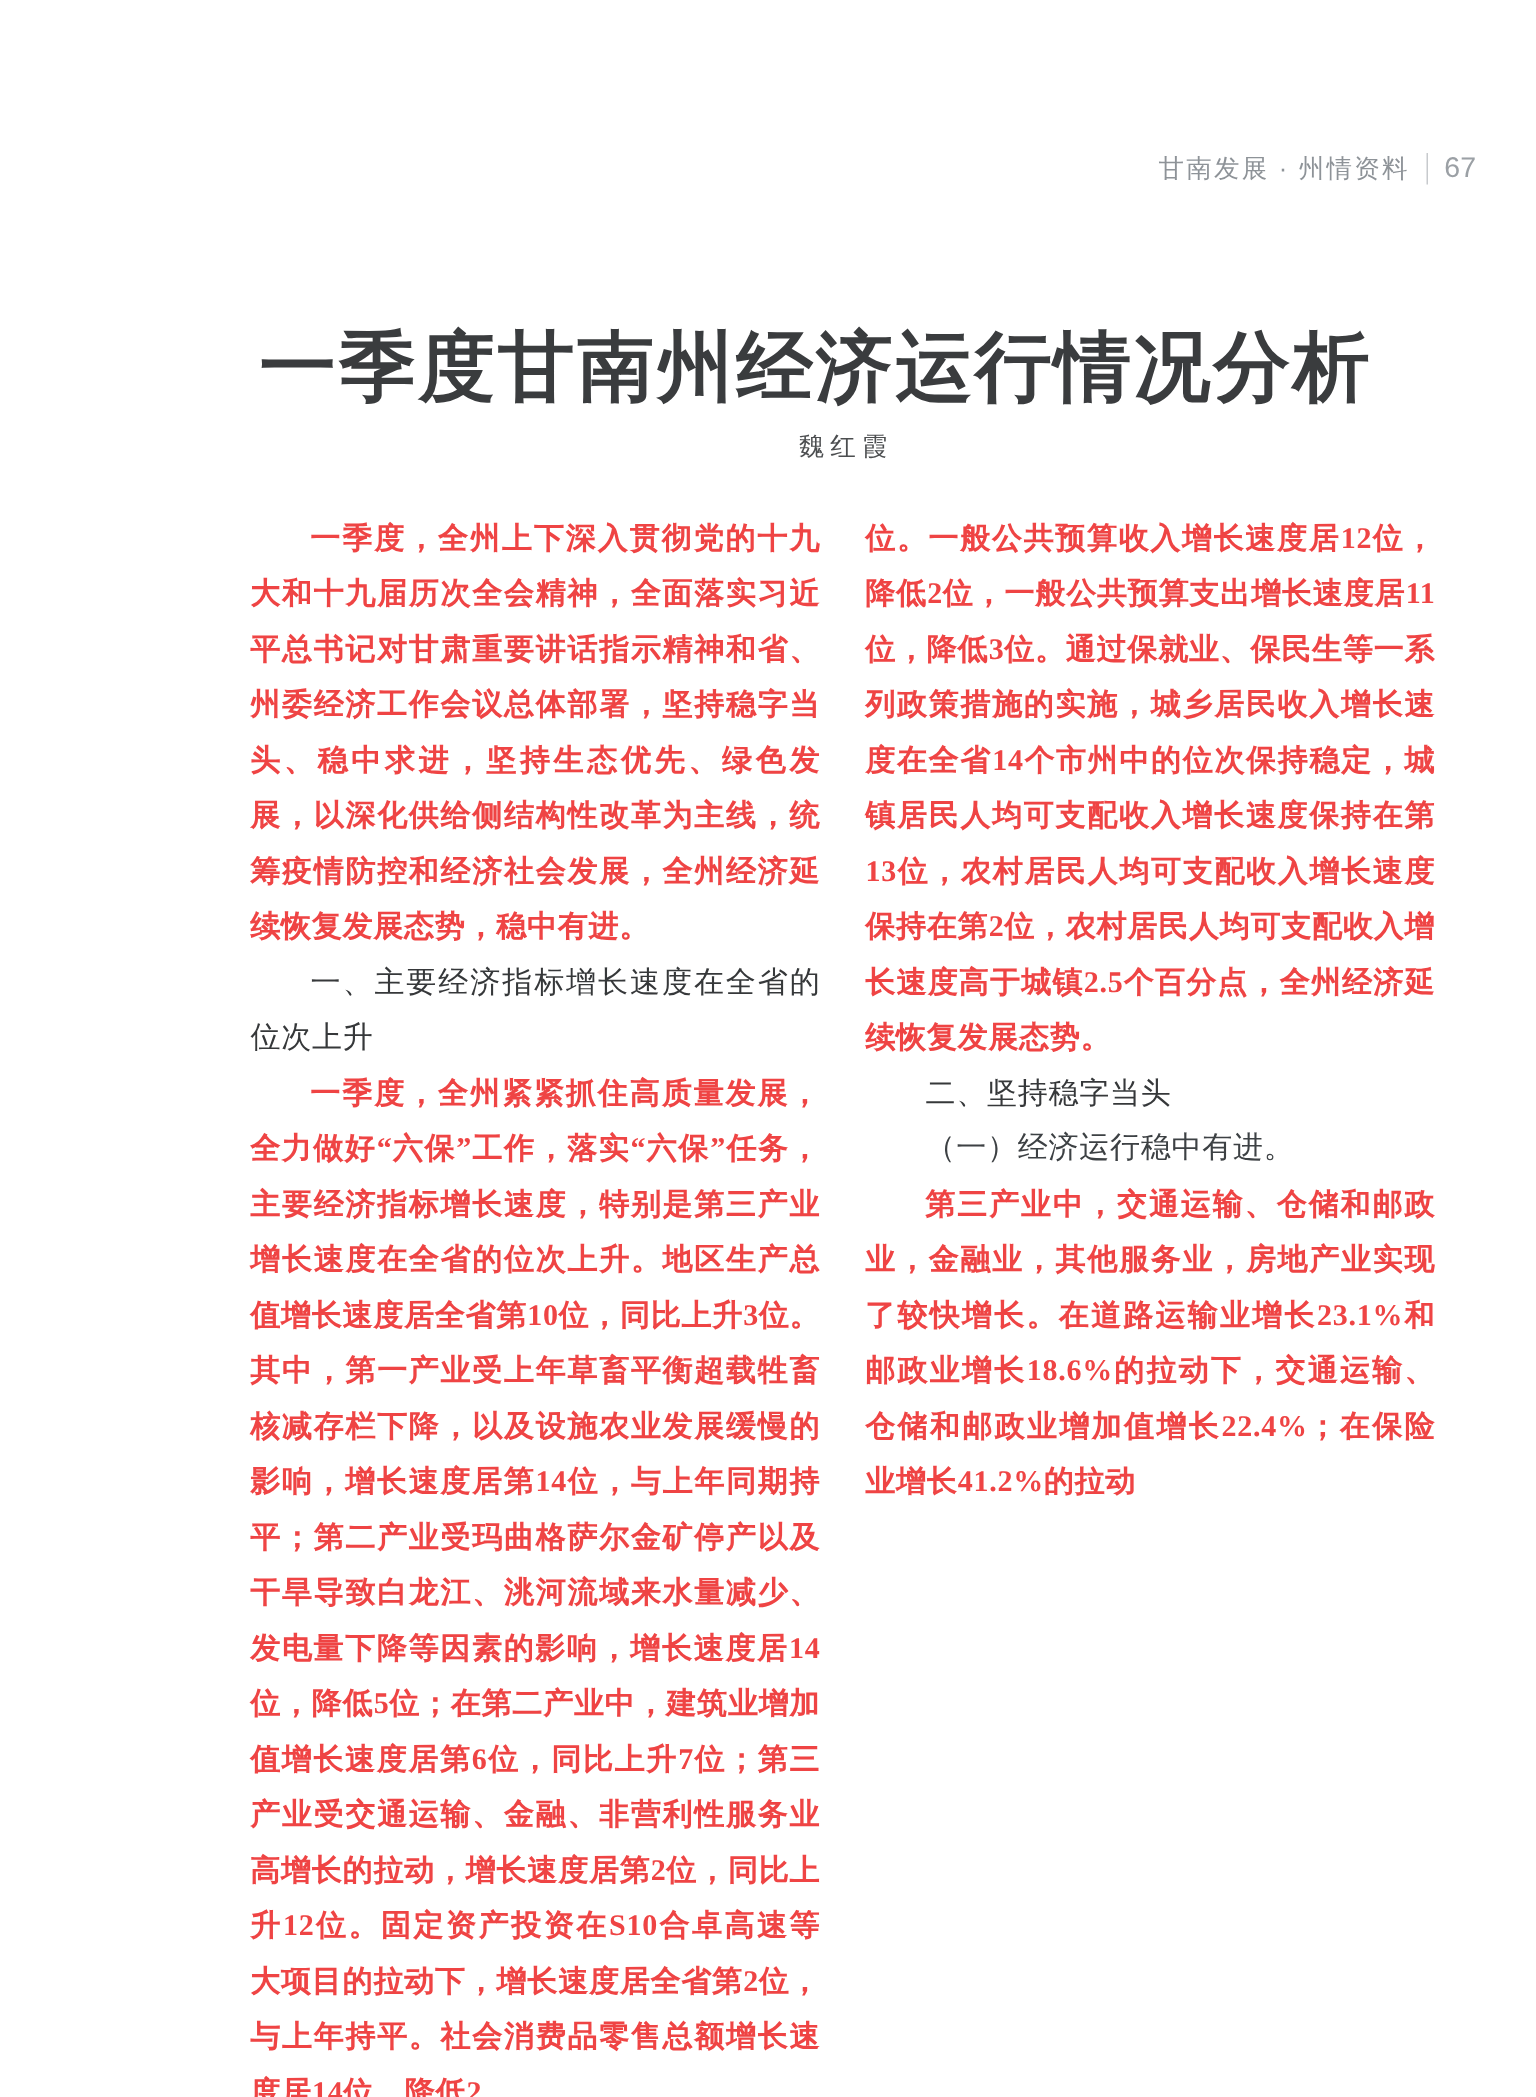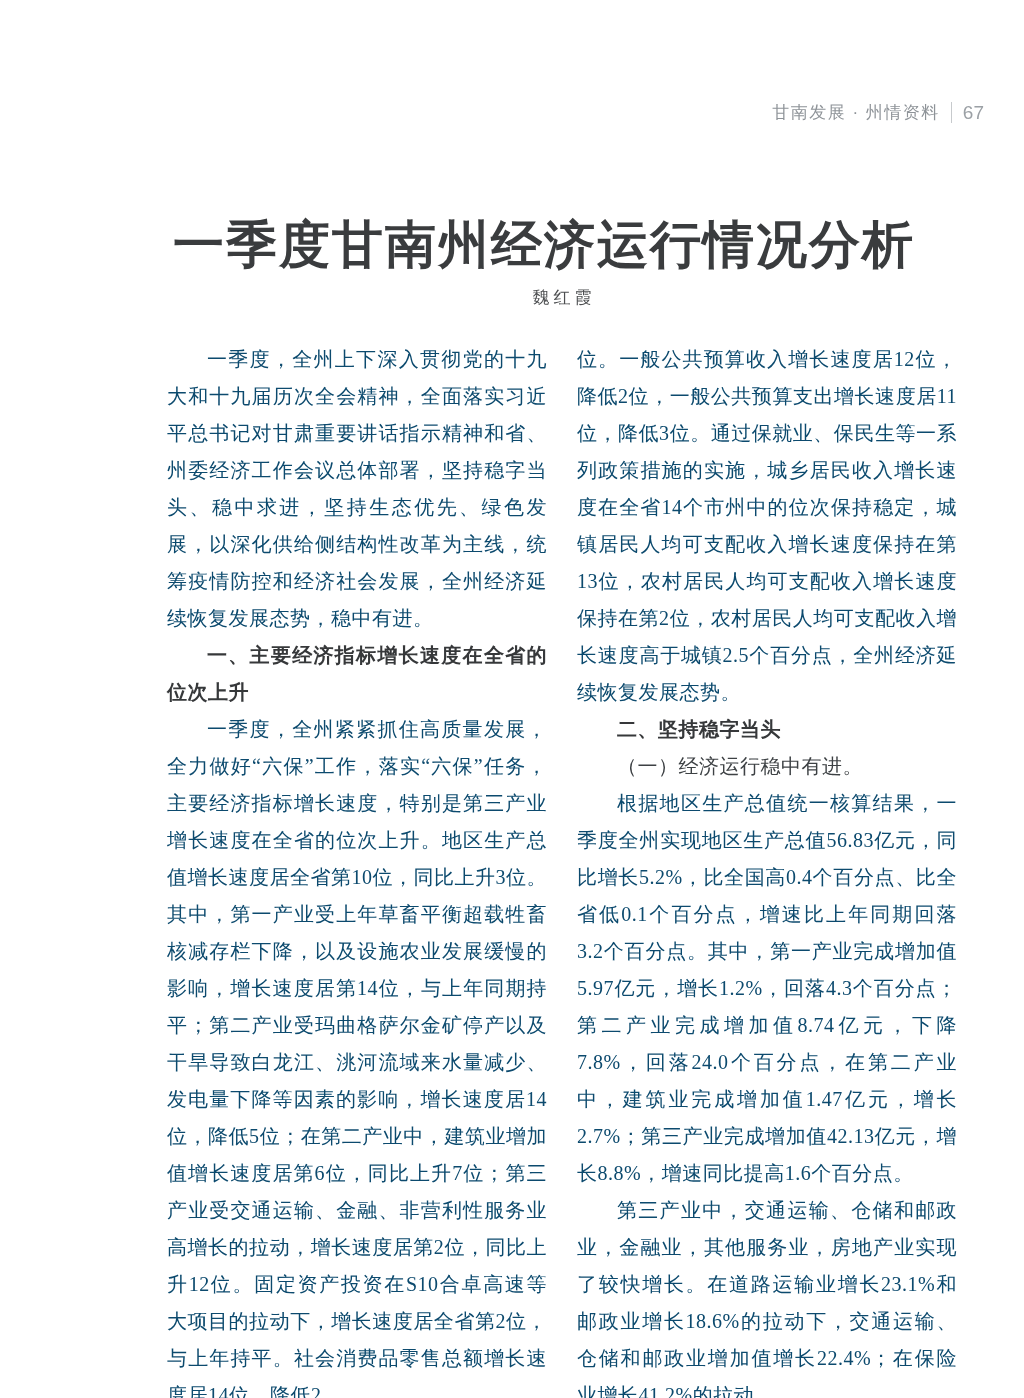--- a/index.html
+++ b/index.html
@@ -80,31 +80,32 @@
     gap: 30px;
   }
   .col {
     width: 380px;
   }
   .col p {
     margin: 0;
     font-size: 20px;
     line-height: 37px;
     text-align: justify;
-    color: #0c4a6e;
+    color: #ef4444;
     letter-spacing: 0.5px;
+    font-weight: bold;
   }
   .col p.indent { text-indent: 2em; }
   .col p.heading {
     font-family: "Liberation Sans", "DejaVu Sans", sans-serif;
-    font-weight: 700;
+    font-weight: 400;
     color: #36383a;
   }
   .col p.subheading {
-    font-family: Liberation Sans, sans-serif;
+    font-family: Liberation Mono, monospace;
     font-weight: 400;
     color: #3d4144;
   }
 </style>
 </head>
 <body>
 
 <div class="page">
 
   <div class="running-head">
@@ -122,19 +123,18 @@
     <section class="col">
       <p class="body indent">一季度，全州上下深入贯彻党的十九大和十九届历次全会精神，全面落实习近平总书记对甘肃重要讲话指示精神和省、州委经济工作会议总体部署，坚持稳字当头、稳中求进，坚持生态优先、绿色发展，以深化供给侧结构性改革为主线，统筹疫情防控和经济社会发展，全州经济延续恢复发展态势，稳中有进。</p>
       <p class="heading indent">一、主要经济指标增长速度在全省的位次上升</p>
       <p class="body indent">一季度，全州紧紧抓住高质量发展，全力做好“六保”工作，落实“六保”任务，主要经济指标增长速度，特别是第三产业增长速度在全省的位次上升。地区生产总值增长速度居全省第10位，同比上升3位。其中，第一产业受上年草畜平衡超载牲畜核减存栏下降，以及设施农业发展缓慢的影响，增长速度居第14位，与上年同期持平；第二产业受玛曲格萨尔金矿停产以及干旱导致白龙江、洮河流域来水量减少、发电量下降等因素的影响，增长速度居14位，降低5位；在第二产业中，建筑业增加值增长速度居第6位，同比上升7位；第三产业受交通运输、金融、非营利性服务业高增长的拉动，增长速度居第2位，同比上升12位。固定资产投资在S10合卓高速等大项目的拉动下，增长速度居全省第2位，与上年持平。社会消费品零售总额增长速度居14位，降低2</p>
     </section>
 
     <section class="col">
       <p class="body">位。一般公共预算收入增长速度居12位，降低2位，一般公共预算支出增长速度居11位，降低3位。通过保就业、保民生等一系列政策措施的实施，城乡居民收入增长速度在全省14个市州中的位次保持稳定，城镇居民人均可支配收入增长速度保持在第13位，农村居民人均可支配收入增长速度保持在第2位，农村居民人均可支配收入增长速度高于城镇2.5个百分点，全州经济延续恢复发展态势。</p>
       <p class="heading indent">二、坚持稳字当头</p>
       <p class="subheading indent">（一）经济运行稳中有进。</p>
-      <p class="body indent">根据地区生产总值统一核算结果，一季度全州实现地区生产总值56.83亿元，同比增长5.2%，比全国高0.4个百分点、比全省低0.1个百分点，增速比上年同期回落3.2个百分点。其中，第一产业完成增加值5.97亿元，增长1.2%，回落4.3个百分点；第二产业完成增加值8.74亿元，下降7.8%，回落24.0个百分点，在第二产业中，建筑业完成增加值1.47亿元，增长2.7%；第三产业完成增加值42.13亿元，增长8.8%，增速同比提高1.6个百分点。</p>
       <p class="body indent">第三产业中，交通运输、仓储和邮政业，金融业，其他服务业，房地产业实现了较快增长。在道路运输业增长23.1%和邮政业增长18.6%的拉动下，交通运输、仓储和邮政业增加值增长22.4%；在保险业增长41.2%的拉动</p>
     </section>
 
   </div>
 
 </div>
 
 </body></html>

